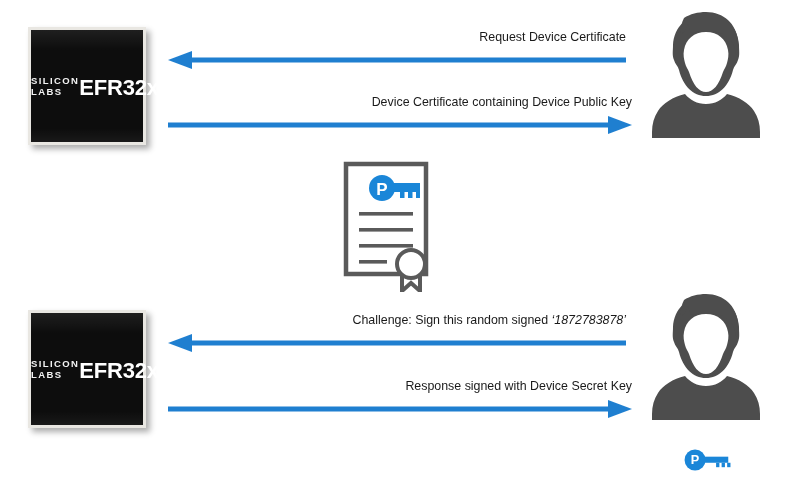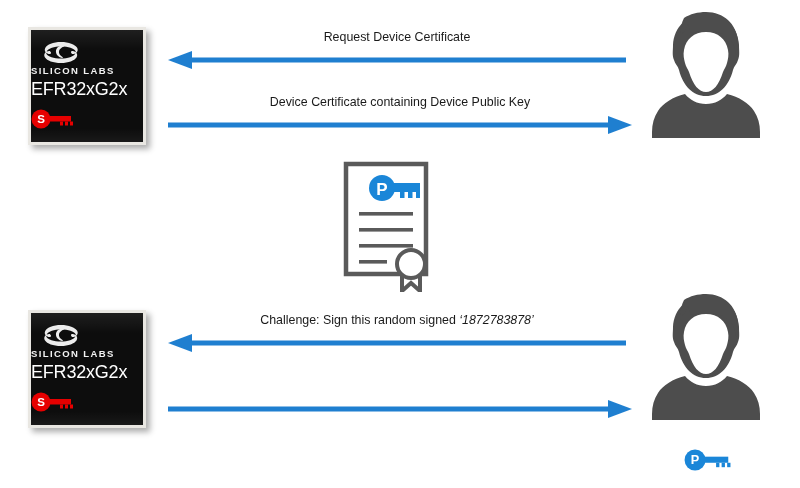--- a/index.html
+++ b/index.html
@@ -24,39 +24,40 @@
     width: 118px;
     height: 118px;
     background: #0d0d0d;
     border: 3px solid #e9e7e2;
     box-sizing: border-box;
     box-shadow: 4px 4px 6px rgba(0,0,0,0.32);
     background-image:
       linear-gradient(180deg, rgba(255,255,255,0.075) 0%, rgba(255,255,255,0.0) 18%),
       linear-gradient(0deg, rgba(255,255,255,0.05) 0%, rgba(255,255,255,0.0) 12%);
     display: flex;
-    flex-direction: column;
+    flex-direction: row;
+    align-items: center;
   }
   .chip-logo-mark {
     margin-top: 9px;
     width: 60px;
     height: 27px;
   }
   .chip-logo-text {
     color: #f2f2f2;
     font-size: 9.5px;
     letter-spacing: 1.4px;
     font-weight: 700;
     margin-top: -1px;
     font-family: "Liberation Sans", sans-serif;
   }
   .chip-part {
     color: #ffffff;
-    font-size: 18px;
-    font-weight: 400;
+    font-size: 22px;
+    font-weight: 700;
     letter-spacing: -0.2px;
     margin-top: 3px;
     font-family: "Liberation Sans", sans-serif;
   }
   .chip-key {
     margin-top: 9px;
     width: 47px;
     height: 20px;
   }
 
@@ -70,21 +71,21 @@
   
   .msg {
     position: absolute;
     height: 40px;
   }
   .msg-label {
     position: absolute;
     left: 0;
     right: 0;
     top: 0;
-    text-align: center;
+    text-align: right;
     color: #1a1a1a;
     font-size: 12.4px;
     font-family: "Liberation Sans", sans-serif;
     white-space: nowrap;
   }
   .msg-label em {
   }
   .msg-arrow {
     position: absolute;
     left: 0;
@@ -206,20 +207,21 @@
 
   <div class="msg" style="left:168px; top:313px; width:458px;">
     <div class="msg-label"><span>Challenge: Sign this random signed </span><em>‘1872783878’</em></div>
     <svg class="msg-arrow" viewBox="0 0 458 20" preserveAspectRatio="none">
       <rect x="22" y="7.5" width="436" height="5" fill="#1f7fd0"></rect>
       <path d="M0 10 L24 1 L24 19 Z" fill="#1f7fd0"></path>
     </svg>
   </div>
 
   <div class="msg" style="left:168px; top:379px; width:464px;">
+    <div class="msg-label">Response signed with Device Secret Key</div>
     <svg class="msg-arrow" viewBox="0 0 464 20" preserveAspectRatio="none">
       <rect x="0" y="7.5" width="440" height="5" fill="#1f7fd0"></rect>
       <path d="M464 10 L440 1 L440 19 Z" fill="#1f7fd0"></path>
     </svg>
   </div>
 
   <div class="pub-key" style="left:684px; top:448px;">
     <svg viewBox="0 0 94 40" width="52" height="24">
       <circle cx="20" cy="20" r="19" fill="#1a86d8"></circle>
       <rect x="30" y="14" width="50" height="11" fill="#1a86d8"></rect>

